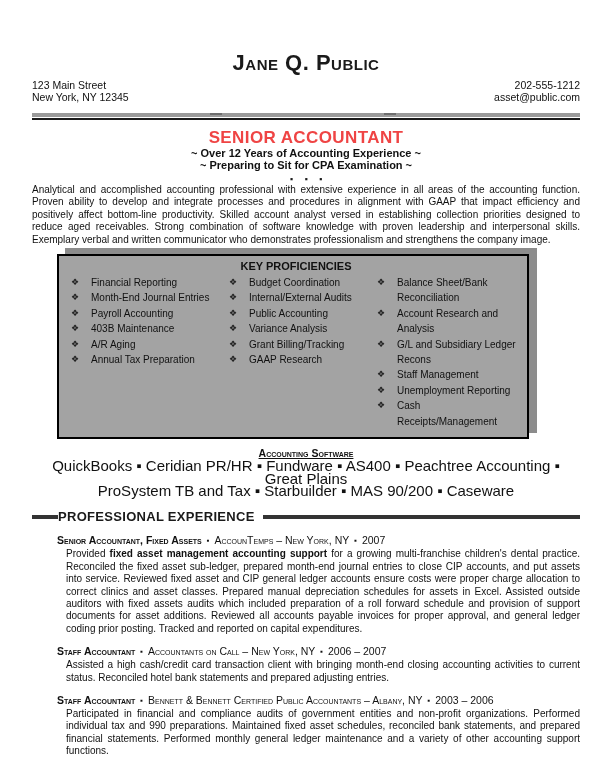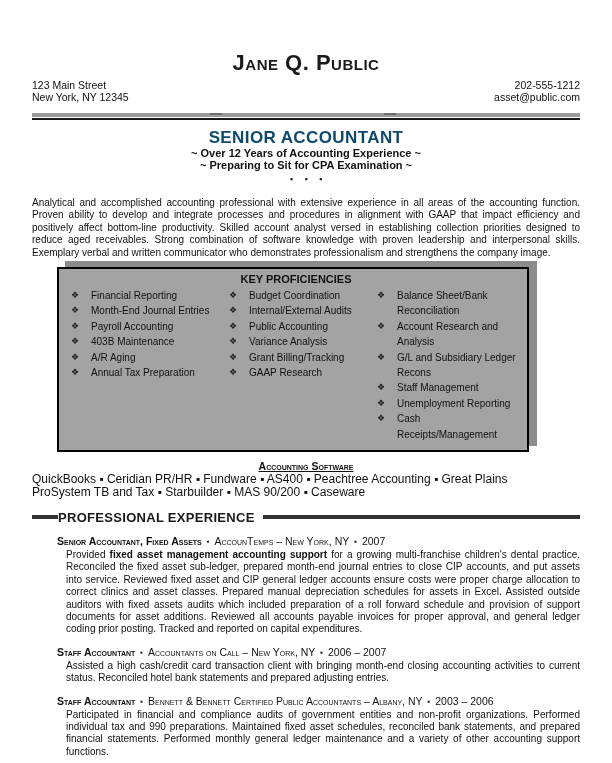--- a/index.html
+++ b/index.html
@@ -18,41 +18,41 @@
   .contact-right { text-align:right; }
   .header-rule { margin-top:10px; position:relative; }
   .header-rule .gray-bar { height:4px; background:#9a9a9a; position:relative; }
   .header-rule .tick { position:absolute; top:0; height:2px; width:12px; background:#6e6e6e; }
   .header-rule .tick.t1 { left:178px; }
   .header-rule .tick.t2 { left:352px; }
   .header-rule .black-bar { height:2px; background:#1a1a1a; margin-top:1px; }
 
   
   .doc-title { margin-top:8px; text-align:center; font-size:17px; line-height:19px;
-               font-weight:bold; letter-spacing:.4px; color:#0c4a6e; }
+               font-weight:bold; letter-spacing:.4px; color:#ef4444; }
   .tagline { text-align:center; font-size:11px; line-height:12px; font-weight:bold; }
   .tagline:first-of-type { margin-top:2px; }
   .sq-divider { text-align:center; font-size:9px; line-height:9px; margin-top:4px;
                 word-spacing:9px; color:#1a1a1a; }
 
   
-  .summary { margin-top:13px; font-size:10px; line-height:12.4px; text-align:justify; }
+  .summary { margin-top:0; font-size:10px; line-height:12.4px; text-align:justify; }
 
   
   .prof-box { margin:8px 0 0 25px; width:472px; border:2px solid #000;
               background:#a3a3a3; box-shadow:8px -6px 0 #8c8c8c; padding:3px 6px 8px 12px; }
   .prof-title { text-align:center; font-size:11px; font-weight:bold; line-height:14px; }
   .prof-grid { display:grid; grid-template-columns:158px 148px auto; margin-top:2px; }
   .prof-item { display:flex; font-size:10px; line-height:15.4px; }
   .prof-item .diamond { font-size:9px; width:11px; margin-right:9px; flex:none; color:#222; }
 
   
   .sw-heading { margin-top:8px; text-align:center; font-size:10.5px; line-height:13px;
                 font-weight:bold; font-variant:small-caps; text-decoration:underline; }
-  .sw-line { text-align:left; font-size:12px; line-height:12.4px; }
+  .sw-line { text-align:center; font-size:15px; line-height:12.4px; }
 
   
   .exp-heading { margin-top:12px; display:flex; align-items:center; }
   .exp-heading .line-short { width:26px; height:4px; background:#333; flex:none; }
   .exp-heading .line-long { flex:1; height:4px; background:#333; margin-left:8px; }
   .exp-heading h2 { font-size:13px; line-height:15px; font-weight:bold;
                     letter-spacing:.3px; white-space:nowrap; color:#1a1a1a; }
   .job { margin-top:10px; }
   .job-heading { margin-left:25px; font-size:10.5px; line-height:13px; }
   .job-title { font-weight:bold; font-variant:small-caps; }

